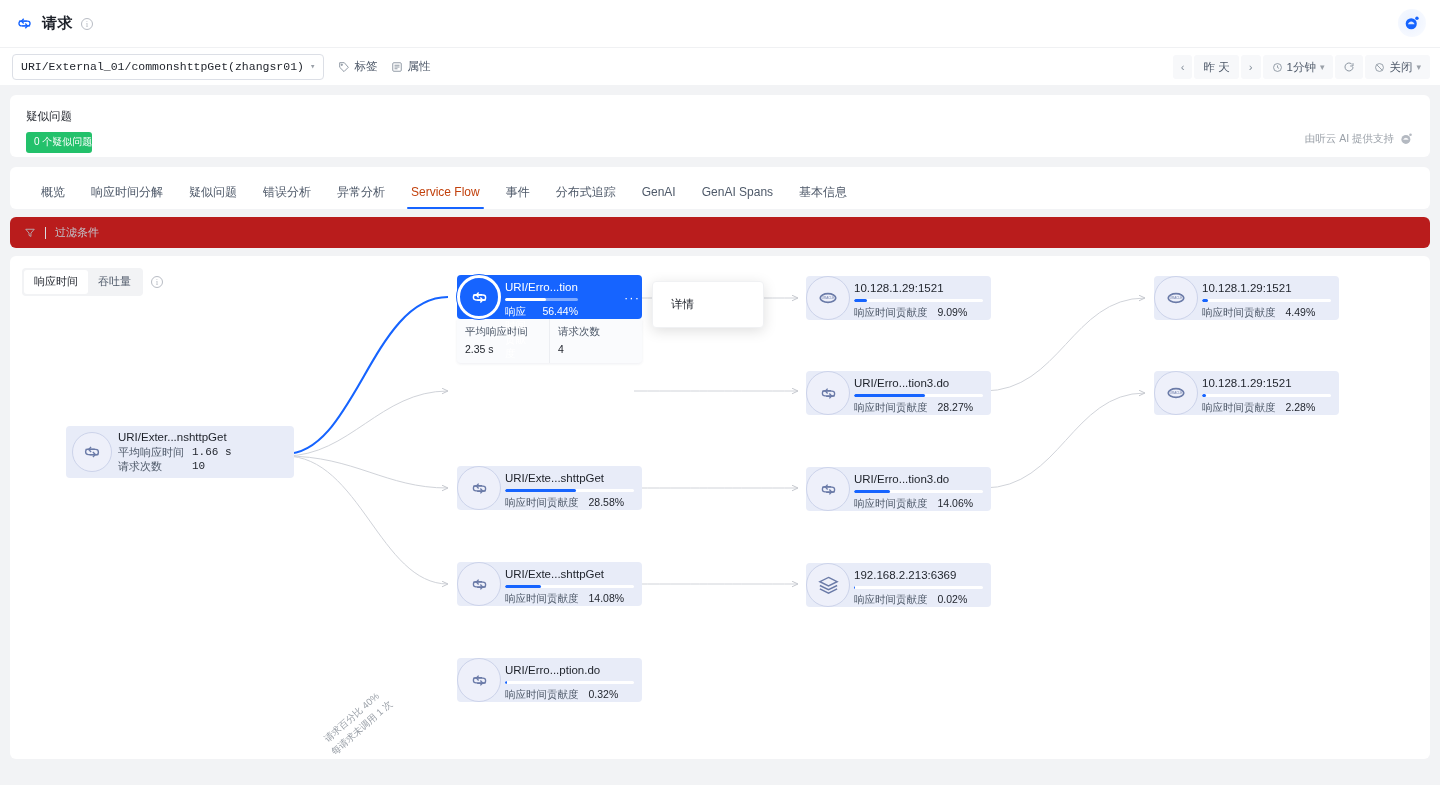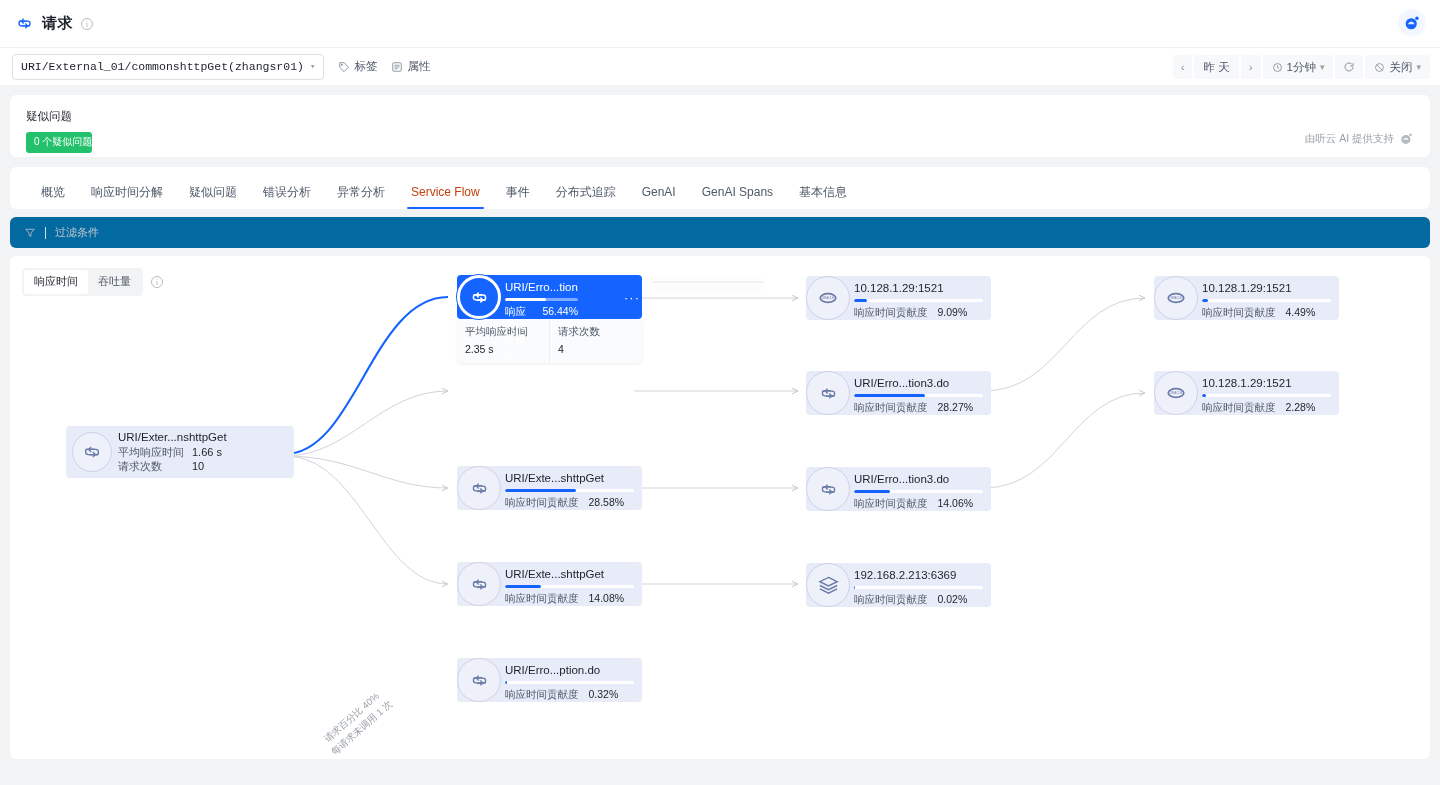--- a/index.html
+++ b/index.html
@@ -91,21 +91,21 @@
     position: relative; white-space: nowrap; line-height: 1;
   }
   .tab.active { color: #c2410c; }
   .tab.active:after {
     content: ""; position: absolute; left: 9px; right: 9px; bottom: 0;
     height: 2px; background: #1664ff; border-radius: 2px;
   }
 
   
   .filter-card {
-    margin: 8px 10px 0 10px; background: #0369a1; border-radius: 6px;
+    margin: 8px 10px 0 10px; background: #b91c1c; border-radius: 6px;
     height: 31px; display: flex; align-items: center; padding: 0 14px; gap: 9px;
   }
   .filter-divider { width: 1px; height: 12px; background: #d9dce1; }
   .filter-ph { font-size: 11px; color: #c2c6cd; }
 
   
   .graph-card {
     margin: 8px 10px 0 10px; background: #fff; border-radius: 6px;
     height: 503px; position: relative; overflow: hidden;
   }
@@ -171,21 +171,21 @@
   }
   .root-circle {
     position: absolute; left: 6px; top: 6px; width: 40px; height: 40px; border-radius: 50%;
     background: #eef0fa; border: 1px solid #ccd3ea;
     display: flex; align-items: center; justify-content: center;
   }
   .root-rows { font-size: 11px; }
   .root-name { font-size: 11.5px; color: #1d2129; margin-bottom: 2px; }
   .root-row { display: flex; gap: 8px; line-height: 14px; }
   .root-row .k { color: #4e5969; width: 66px; }
-  .root-row .v { color: #1d2129; }
+  .root-row .v { color: #1d2129; font-family: Liberation Mono, monospace; }
 
   
   .sel-stats {
     display: flex; width: 185px; background: #fafbfd; border-radius: 0 0 4px 4px;
     box-shadow: 0 1px 3px rgba(20,40,90,.08);
   }
   .sel-stat { flex: 1; padding: 6px 8px 8px 8px; }
   .sel-stat + .sel-stat { border-left: 1px solid #eceef2; }
   .sel-stat .k { font-size: 10.5px; color: #4e5969; }
   .sel-stat .v { font-size: 10.5px; color: #1d2129; margin-top: 4px; }
@@ -435,20 +435,21 @@
             <div class="v">2.35 s</div>
           </div>
           <div class="sel-stat">
             <div class="k">请求次数</div>
             <div class="v">4</div>
           </div>
         </div>
       </div>
 
       <div class="ctx-menu" style="left:642px; top:25px;">
+        <div class="ctx-item">详情</div>
       </div>
 
       <div class="node" style="left:447px; top:210px;">
         <div class="node-pill">
           <div class="node-circle">
             <svg width="21" height="21" viewBox="0 0 24 24" fill="none" stroke="#6b7ba8" stroke-width="1.5">
               <path d="M5 9.2h11a3 3 0 0 1 0 6H9.3"></path>
                 <path d="M11 6.4 8.4 9.2 11 12"></path>
               <path d="M19 14.8H8a3 3 0 0 1 0-6h7"></path>
                 <path d="M13 17.6l2.6-2.8L13 12"></path>

